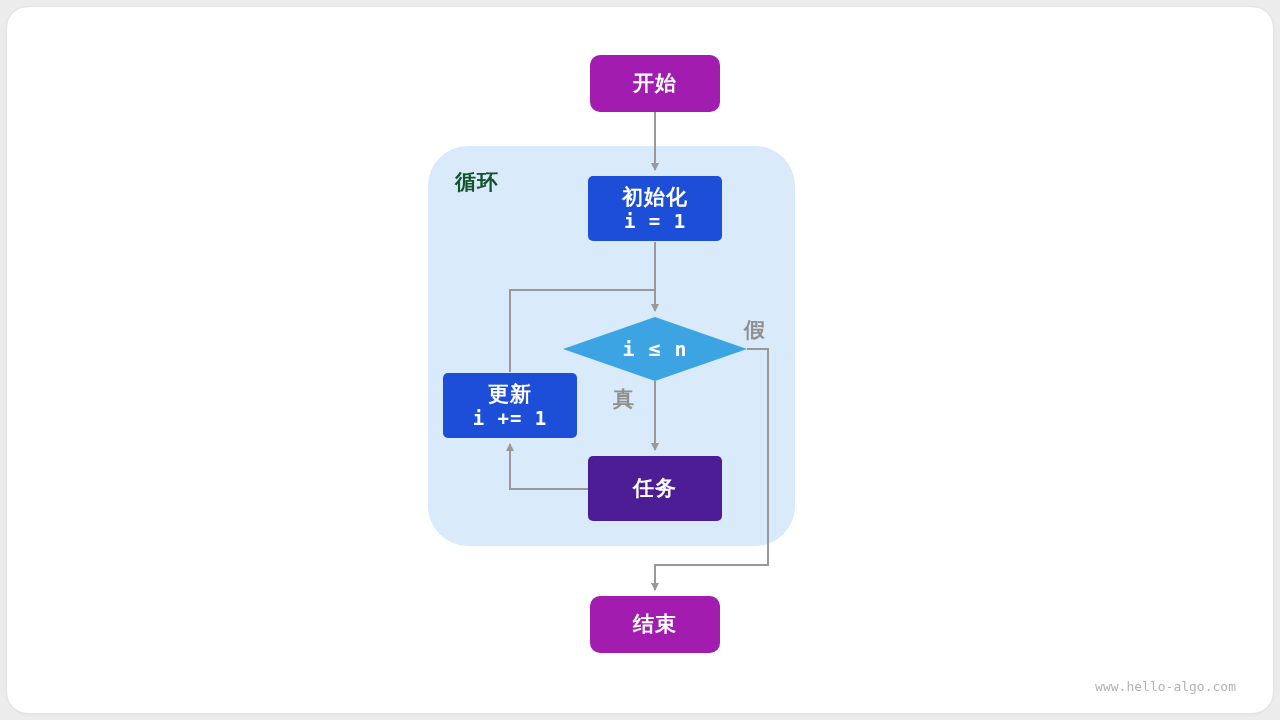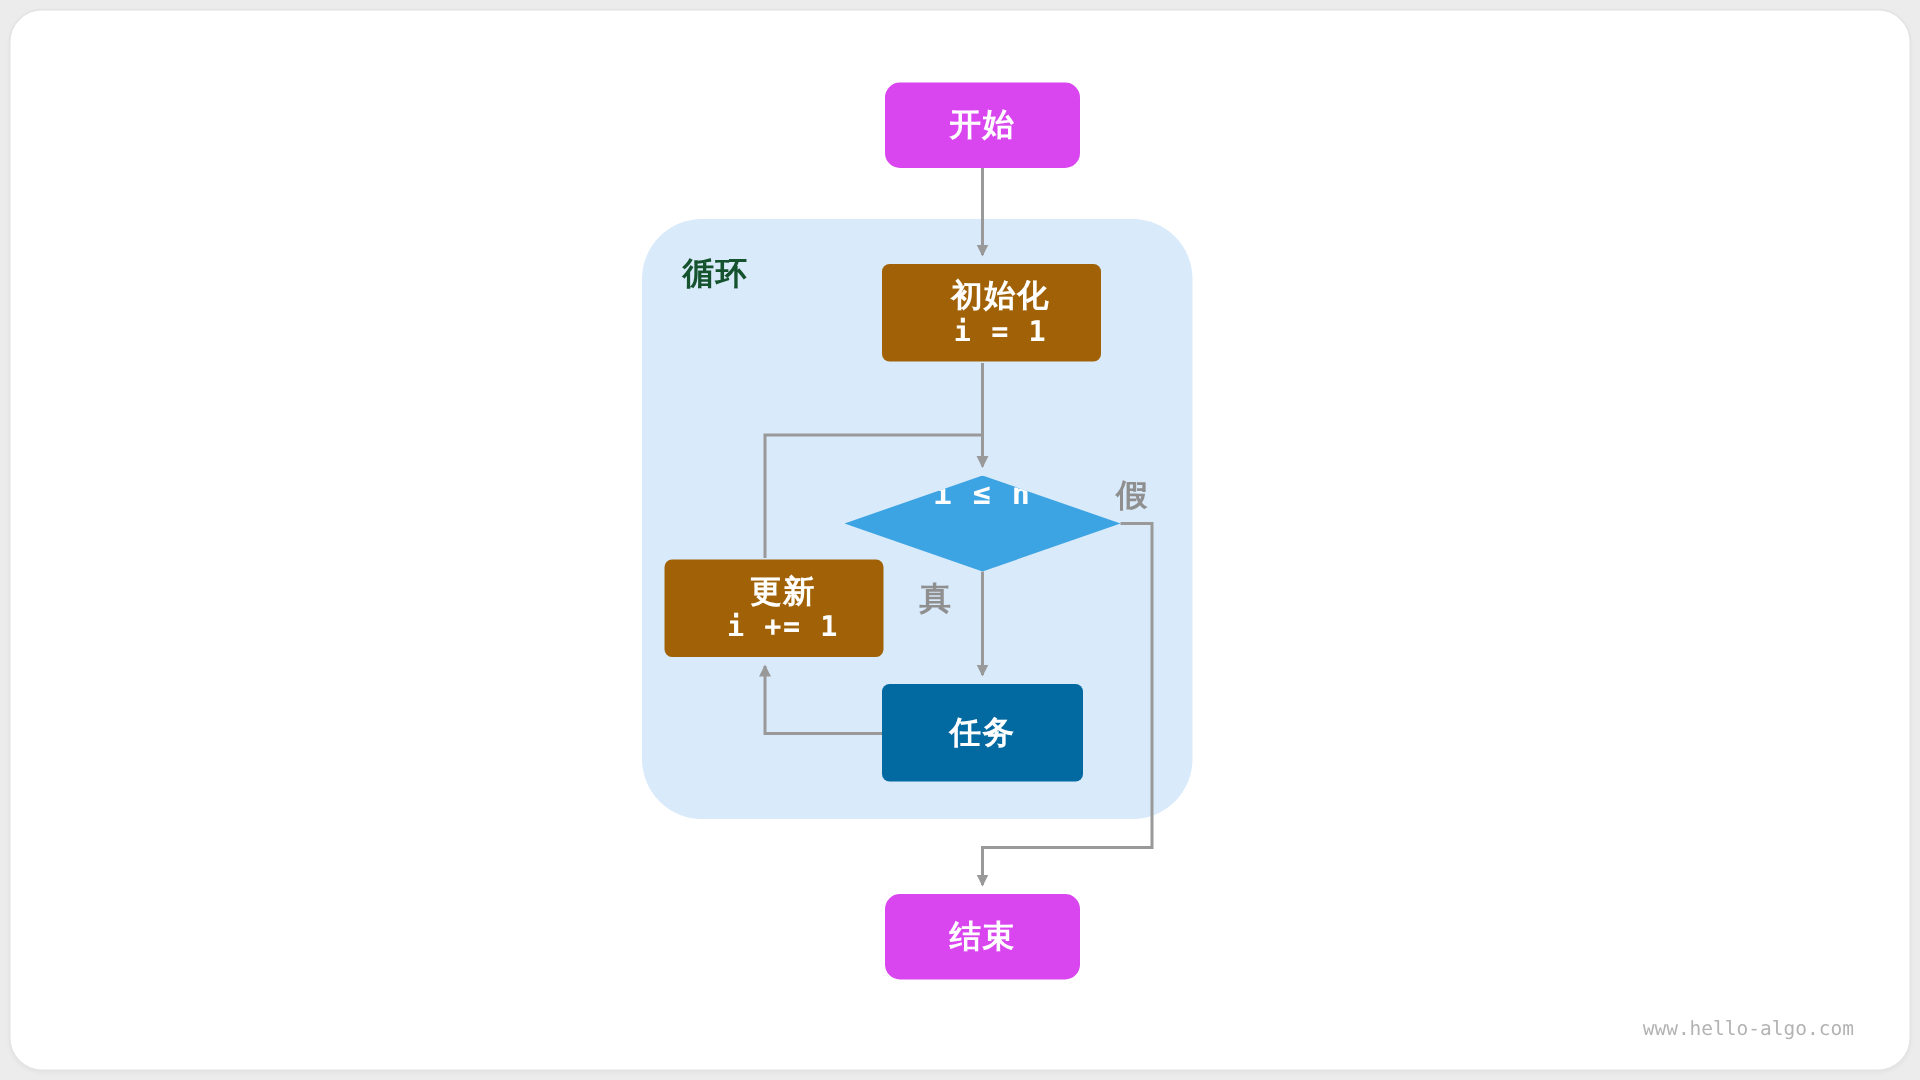--- a/index.html
+++ b/index.html
@@ -33,23 +33,23 @@
     font-size: 21px;
     line-height: 1.25;
     letter-spacing: 1px;
   }
   .node .mono {
     font-family: "DejaVu Sans Mono", "Liberation Mono", monospace;
     font-size: 19px;
     font-weight: 700;
     letter-spacing: 1px;
   }
-  .gray-node  { background: #d946ef; border-radius: 10px; }
-  .blue-node  { background: #a16207; border-radius: 5px; padding-left: 12px; }
-  .green-node { background: #0369a1; border-radius: 5px; }
+  .gray-node  { background: #a21caf; border-radius: 10px; }
+  .blue-node  { background: #1d4ed8; border-radius: 5px; }
+  .green-node { background: #4c1d95; border-radius: 5px; }
   .region {
     position: absolute;
     left: 428px; top: 146px;
     width: 367px; height: 400px;
     background: #d9eafb;
     border-radius: 40px;
   }
   .region-label {
     position: absolute;
     left: 455px; top: 168px;
@@ -64,21 +64,21 @@
     font-weight: 700;
     font-size: 21px;
   }
   .diamond {
     position: absolute;
     left: 563px; top: 317px;
     width: 184px; height: 64px;
     background: #3da4e4;
     clip-path: polygon(50% 0%, 100% 50%, 50% 100%, 0% 50%);
     display: flex;
-    align-items: flex-start;
+    align-items: center;
     justify-content: center;
     color: #ffffff;
     font-family: "DejaVu Sans Mono", "Liberation Mono", monospace;
     font-size: 20px;
     font-weight: 700;
     letter-spacing: 1px;
   }
   svg.flow {
     position: absolute;
     left: 0; top: 0;

